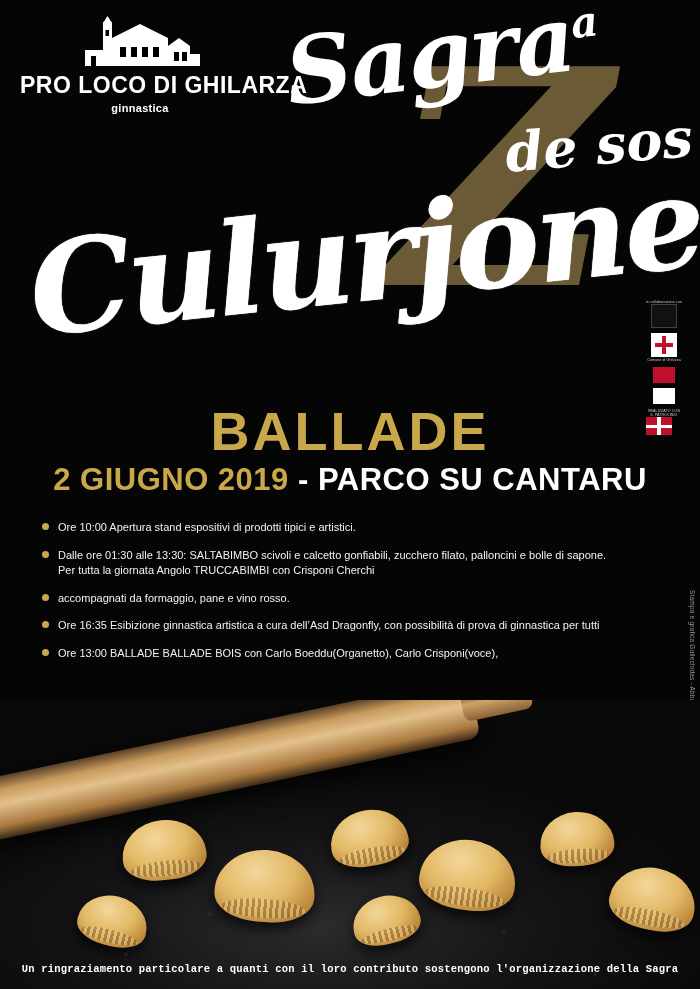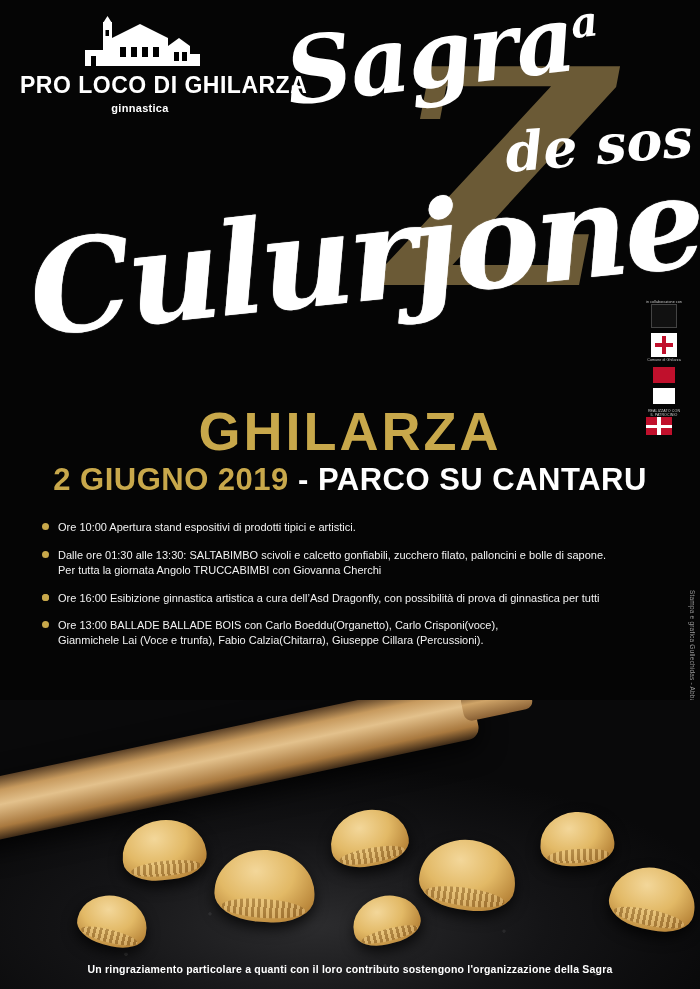--- a/index.html
+++ b/index.html
@@ -217,20 +217,21 @@
   }
 
   
   .photo {
     position: absolute;
     left: 0; top: 700px; width: 700px; height: 289px;
     background:
       radial-gradient(ellipse 420px 160px at 45% 78%, #2c2c2e 0%, #141416 55%, #09090a 100%),
       #09090a;
     overflow: hidden;
+    font-family: Liberation Mono, monospace;
   }
   .flour-dust {
     position: absolute; inset: 0;
     background:
       radial-gradient(circle at 18% 88%, rgba(255,255,255,.10) 0 1.5px, transparent 2px),
       radial-gradient(circle at 30% 74%, rgba(255,255,255,.08) 0 1.2px, transparent 2px),
       radial-gradient(circle at 55% 92%, rgba(255,255,255,.09) 0 1.4px, transparent 2px),
       radial-gradient(circle at 72% 80%, rgba(255,255,255,.07) 0 1.2px, transparent 2px),
       radial-gradient(circle at 85% 95%, rgba(255,255,255,.08) 0 1.3px, transparent 2px),
       radial-gradient(circle at 63% 68%, rgba(255,255,255,.06) 0 1px, transparent 2px),
@@ -338,48 +339,48 @@
       <div class="sponsor-caption">REALIZZATO CON IL PATROCINIO</div>
       <div class="sponsor-flag">
         <div class="q r" style="left:0;top:0"></div>
         <div class="q r" style="left:15px;top:0"></div>
         <div class="q r" style="left:0;top:10.5px"></div>
         <div class="q r" style="left:15px;top:10.5px"></div>
       </div>
     </div>
   </div>
 
-  <div class="ghilarza">GHILARZA</div>
+  <div class="ghilarza">BALLADE</div>
   <div class="datebar">
     <span class="gold">2 GIUGNO 2019</span>
     <span>-</span>
     <span>PARCO SU CANTARU</span>
   </div>
 
   <div class="program">
     <div class="prog-item">
       <span class="bullet"></span>
       <span class="prog-line">Ore 10:00  Apertura stand espositivi di prodotti tipici e artistici.</span>
     </div>
     <div class="prog-item">
       <span class="bullet"></span>
       <span class="prog-line">Dalle ore 01:30 alle 13:30: SALTABIMBO scivoli e calcetto gonfiabili, zucchero filato, palloncini e bolle di sapone.</span>
-      <span class="prog-line">Per tutta la giornata Angolo TRUCCABIMBI con Giovanna Cherchi</span>
+      <span class="prog-line">Per tutta la giornata Angolo TRUCCABIMBI con Crisponi Cherchi</span>
     </div>
     <div class="prog-item">
       <span class="bullet"></span>
+      <span class="prog-line">accompagnati da formaggio, pane e vino rosso.</span>
     </div>
     <div class="prog-item">
       <span class="bullet"></span>
-      <span class="prog-line">Ore 16:00 Esibizione ginnastica artistica a cura dell’Asd Dragonfly, con possibilità di prova di ginnastica per tutti</span>
+      <span class="prog-line">Ore 16:35 Esibizione ginnastica artistica a cura dell’Asd Dragonfly, con possibilità di prova di ginnastica per tutti</span>
     </div>
     <div class="prog-item">
       <span class="bullet"></span>
       <span class="prog-line">Ore 13:00 BALLADE BALLADE BOIS con Carlo Boeddu(Organetto), Carlo Crisponi(voce),</span>
-      <span class="prog-line">Gianmichele Lai (Voce e trunfa), Fabio Calzia(Chitarra), Giuseppe Cillara (Percussioni).</span>
     </div>
   </div>
 
   <div class="vertical-credit">Stampa e grafica Gullechidas - Abbasanta</div>
 
   <div class="contacts">
     <div>mail_proloco.ghilarza@tiscali.it</div>
     <div>Tel: 328 9448853 - 333 6215050</div>
     <div class="fb-row">
       <span class="fb-icon">f</span>

